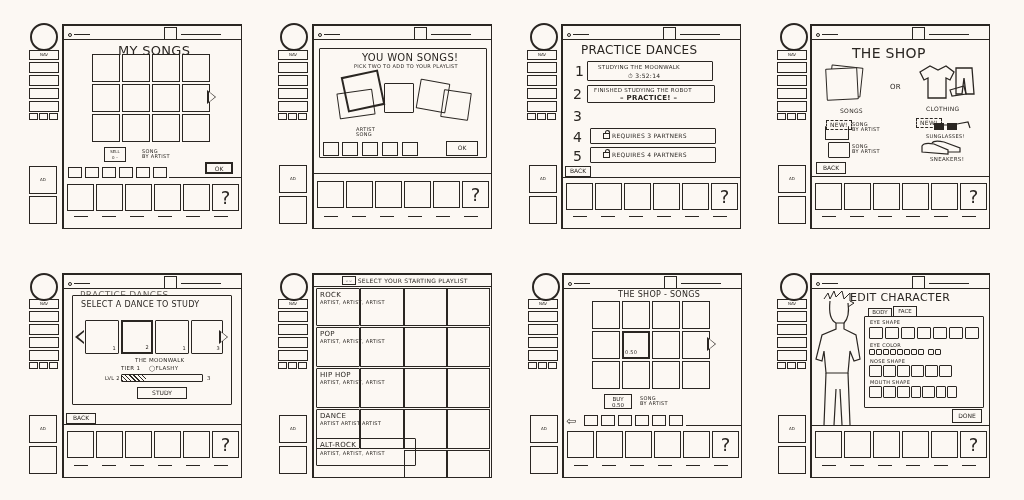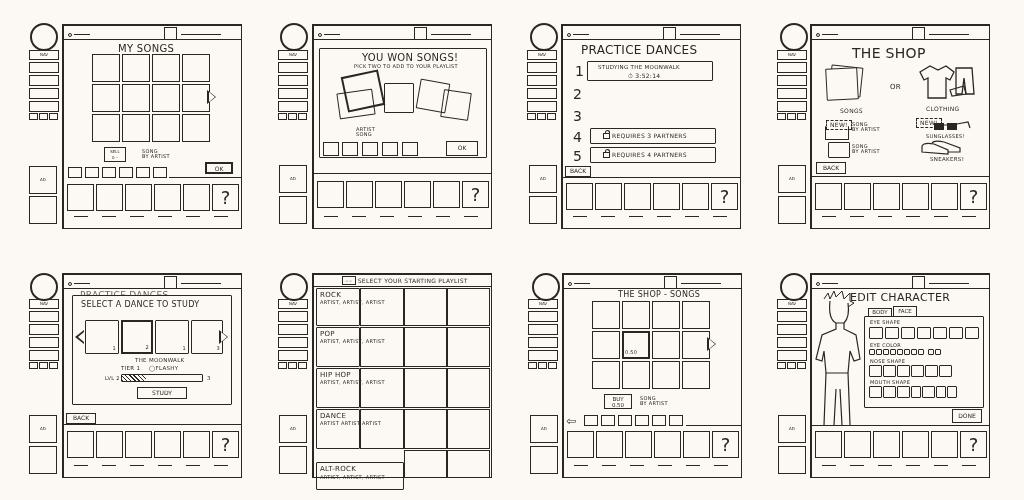--- a/index.html
+++ b/index.html
@@ -65,21 +65,21 @@
   <div class="adbox" style="top:166px;">AD</div>
   <div class="adbox" style="top:196px;"></div>
 
   <div class="window">
     <div class="profile-dot"></div>
     <div class="profile-line"></div>
     <div class="mid-square"></div>
     <div class="bar-line"></div>
     <div class="topbar-line"></div>
 
-    <div class="txt" style="left:54px;top:18px;font-size:10px;">MY SONGS</div>
+    <div class="txt" style="left:54px;top:18px;font-size:13px;">MY SONGS</div>
 
     <div class="grid-cell" style="left:28px;top:28px;"></div>
     <div class="grid-cell" style="left:58px;top:28px;"></div>
     <div class="grid-cell" style="left:88px;top:28px;"></div>
     <div class="grid-cell" style="left:118px;top:28px;"></div>
     <div class="grid-cell" style="left:28px;top:58px;"></div>
     <div class="grid-cell" style="left:58px;top:58px;"></div>
     <div class="grid-cell" style="left:88px;top:58px;"></div>
     <div class="grid-cell" style="left:118px;top:58px;"></div>
     <div class="grid-cell" style="left:28px;top:88px;"></div>
@@ -200,20 +200,24 @@
 
     <div class="txt" style="left:18px;top:18px;font-size:12px;">PRACTICE DANCES</div>
 
     <div class="txt xl" style="left:12px;top:38px;">1</div>
     <div class="b" style="position:absolute;left:24px;top:35px;width:126px;height:20px;">
       <div class="txt tiny" style="left:10px;top:3px;font-size:5.5px;">STUDYING THE MOONWALK</div>
       <div class="txt tiny" style="left:40px;top:11px;font-size:6px;">⏱ <span>3:52:14</span></div>
     </div>
 
     <div class="txt xl" style="left:10px;top:61px;">2</div>
+    <div class="b" style="position:absolute;left:24px;top:59px;width:128px;height:18px;">
+      <div class="txt tiny" style="left:6px;top:2px;font-size:5.5px;">FINISHED STUDYING THE ROBOT</div>
+      <div class="txt" style="left:32px;top:9px;font-size:7px;font-weight:bold;">– PRACTICE! –</div>
+    </div>
 
     <div class="txt xl" style="left:10px;top:83px;">3</div>
 
     <div class="txt xl" style="left:10px;top:104px;">4</div>
     <div class="b" style="position:absolute;left:27px;top:102px;width:126px;height:16px;">
       <div class="txt" style="left:12px;top:4px;font-size:6px;"><span class="lock"></span><span>REQUIRES 3 PARTNERS</span></div>
     </div>
 
     <div class="txt xl" style="left:10px;top:123px;">5</div>
     <div class="b" style="position:absolute;left:27px;top:121px;width:126px;height:16px;">
@@ -426,21 +430,21 @@
     <div class="grid-cell" style="left:133px;top:93px;width:43px;height:40px;"></div>
 
     <div class="b" style="position:absolute;left:2px;top:134px;width:44px;height:40px;">
       <div class="txt" style="left:3px;top:3px;font-size:7px;">DANCE</div>
       <div class="txt tiny" style="left:3px;top:11px;">ARTIST ARTIST ARTIST</div>
     </div>
     <div class="grid-cell" style="left:46px;top:134px;width:44px;height:40px;"></div>
     <div class="grid-cell" style="left:90px;top:134px;width:43px;height:40px;"></div>
     <div class="grid-cell" style="left:133px;top:134px;width:43px;height:40px;"></div>
 
-    <div class="b" style="position:absolute;left:2px;top:187px;width:88px;height:28px;">
+    <div class="b" style="position:absolute;left:2px;top:163px;width:100px;height:28px;">
       <div class="txt" style="left:3px;top:3px;font-size:7px;">ALT-ROCK</div>
       <div class="txt tiny" style="left:3px;top:12px;">ARTIST, ARTIST, ARTIST</div>
     </div>
     <div class="grid-cell" style="left:90px;top:175px;width:43px;height:28px;"></div>
     <div class="grid-cell" style="left:133px;top:175px;width:43px;height:28px;"></div>
   </div>
 </div>
 
 <div class="panel" style="left:512px;top:260px;">
   <div class="avatar" style="left:20px;top:13px;"></div>

